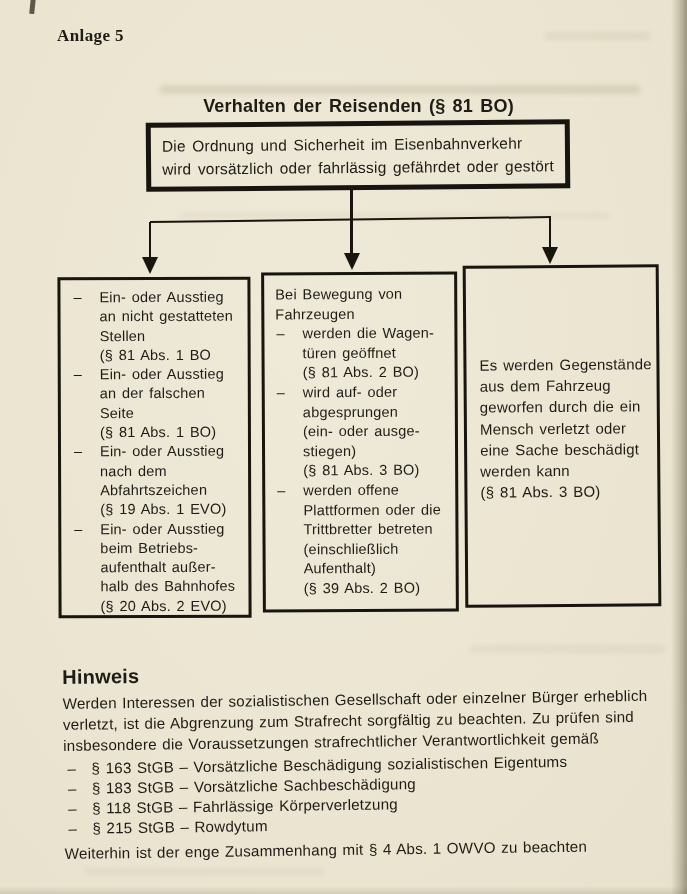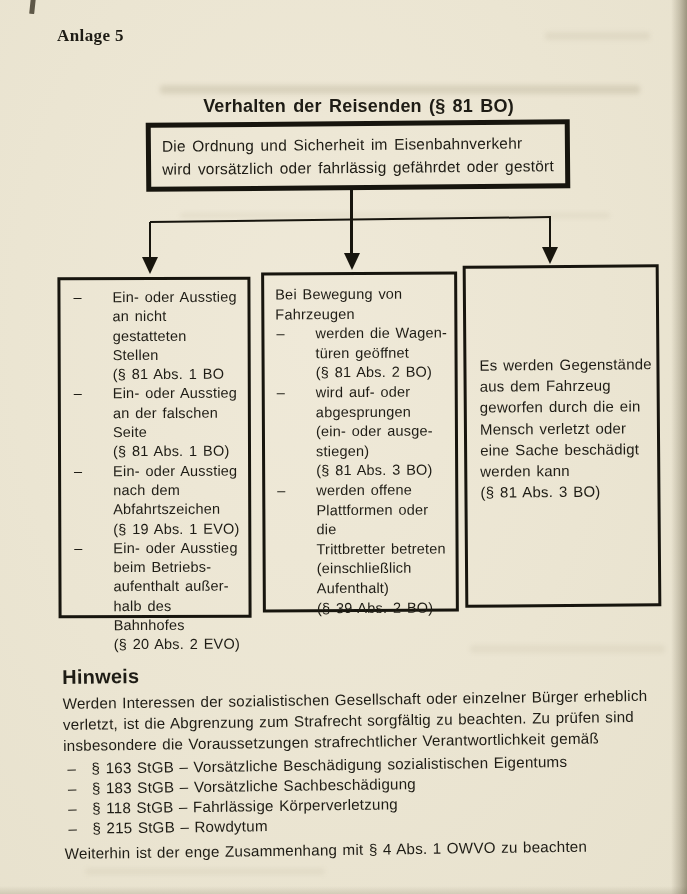--- a/index.html
+++ b/index.html
@@ -54,21 +54,21 @@
   
   .branch{
     position:absolute;box-sizing:border-box;border:3px solid var(--line);
     font-size:14.5px;word-spacing:1.5px;
   }
   .box1{left:58px;top:277px;width:193px;height:341px;padding:8px 4px 0 12px;line-height:19.3px;transform:rotate(-0.2deg);}
   .box2{left:262px;top:272px;width:196px;height:340px;padding:10px 4px 0 11px;line-height:19.6px;transform:rotate(-0.3deg);}
   .box3{left:464px;top:265px;width:196px;height:342px;padding:86px 4px 0 13px;font-size:15px;line-height:21.2px;transform:rotate(-0.45deg);}
   .item{display:flex;align-items:flex-start;}
   .marker{flex:0 0 26px;padding-left:1px;}
-  .itext{flex:1 1 auto;margin-left:13px;}
+  .itext{flex:1 1 auto;}
   .bheader{margin:0 0 0 0;}
   
   .note{
     position:absolute;left:0;top:658px;width:687px;height:236px;
     transform:rotate(-0.8deg);transform-origin:60px 0;
     font-size:15.2px;word-spacing:1px;
   }
   .nheading{position:absolute;left:62px;top:8px;font-weight:bold;font-size:20px;}
   .npara{position:absolute;left:62px;top:35px;width:610px;line-height:21px;}
   .nlist{position:absolute;left:65px;top:101px;width:600px;}

